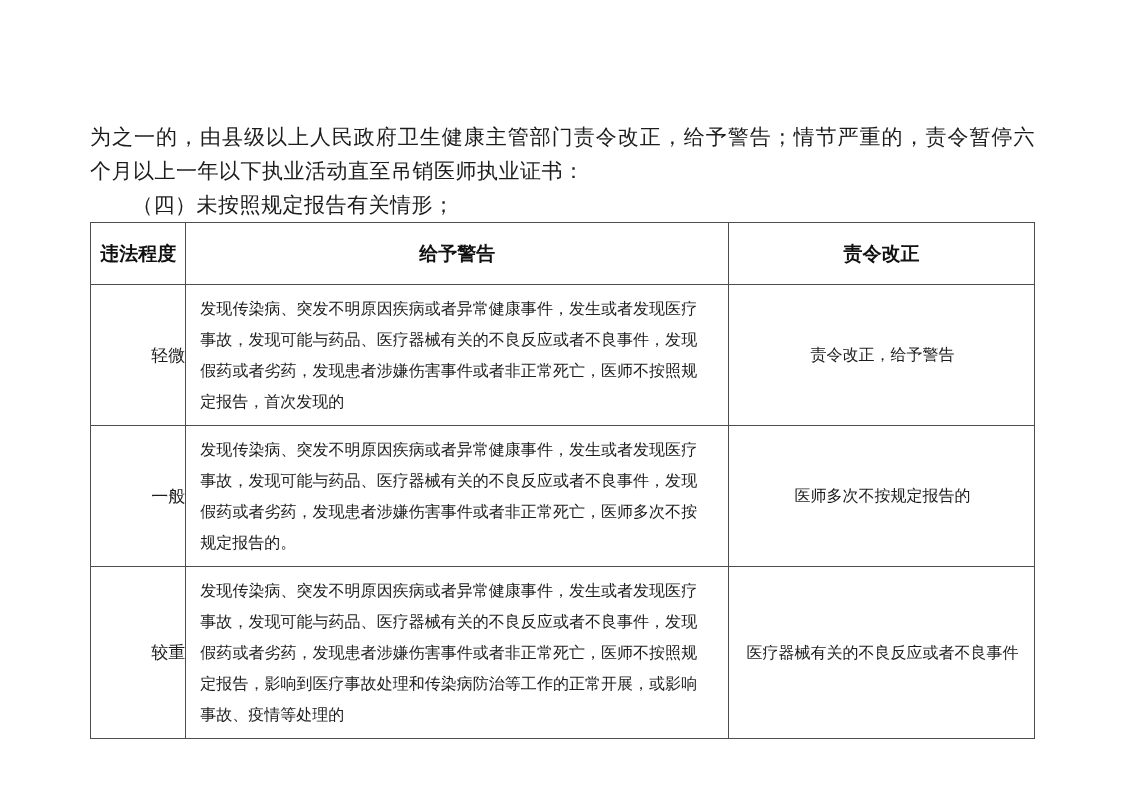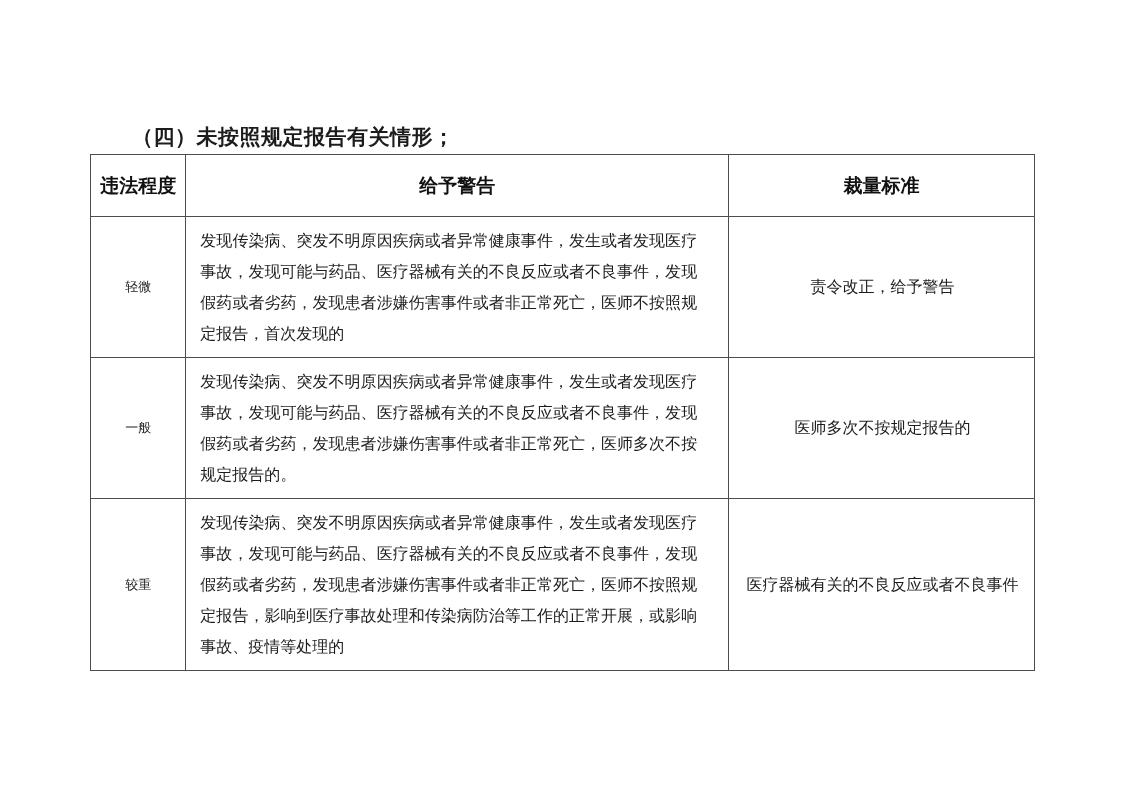--- a/index.html
+++ b/index.html
@@ -20,21 +20,21 @@
     left: 90px;
     width: 945px;
     top: 120px;
   }
   .para {
     font-size: 21px;
     line-height: 34px;
     text-align: justify;
     letter-spacing: 0.5px;
   }
-  .para.indent { text-indent: 2em; text-align: left; font-weight: bold; }
+  .para.indent { text-indent: 2em; text-align: left; }
   .table-title {
     margin-top: 3px;
     margin-bottom: 2px;
     text-align: center;
     font-family: "Liberation Sans", "DejaVu Sans", sans-serif;
     font-weight: bold;
     font-size: 19px;
     line-height: 24px;
     color: #111111;
   }
@@ -52,22 +52,22 @@
   }
   table.discretion th {
     height: 62px;
     font-family: Liberation Serif, serif;
     font-weight: bold;
     font-size: 19px;
     text-align: center;
     color: #111111;
   }
   td.level {
-    text-align: center;
-    font-size: 13px;
+    text-align: right;
+    font-size: 17px;
   }
   td.consequence {
     text-align: justify;
     font-size: 16px;
     line-height: 31px;
     padding: 8px 31px 8px 14px;
   }
   td.range {
     font-size: 16px;
     line-height: 26px;
@@ -77,35 +77,36 @@
   tr.r1 { height: 125px; }
   tr.r2 { height: 88px; }
   tr.r3 { height: 148px; }
 </style>
 </head>
 <body>
 
 <div class="page">
   <div class="content">
 
+    <div class="para">为之一的，由县级以上人民政府卫生健康主管部门责令改正，给予警告；情节严重的，责令暂停六个月以上一年以下执业活动直至吊销医师执业证书：</div>
 
     <div class="para indent">（四）未按照规定报告有关情形；</div>
 
 
     <table class="discretion">
       <colgroup>
         <col class="c1">
           <col class="c2">
           <col class="c3">
       </colgroup>
       <thead>
         <tr>
           <th>违法程度</th>
           <th>给予警告</th>
-          <th>裁量标准</th>
+          <th>责令改正</th>
         </tr>
       </thead>
       <tbody>
         <tr class="r1">
           <td class="level">轻微</td>
           <td class="consequence">发现传染病、突发不明原因疾病或者异常健康事件，发生或者发现医疗事故，发现可能与药品、医疗器械有关的不良反应或者不良事件，发现假药或者劣药，发现患者涉嫌伤害事件或者非正常死亡，医师不按照规定报告，首次发现的</td>
           <td class="range">责令改正，给予警告</td>
         </tr>
         <tr class="r2">
           <td class="level">一般</td>

